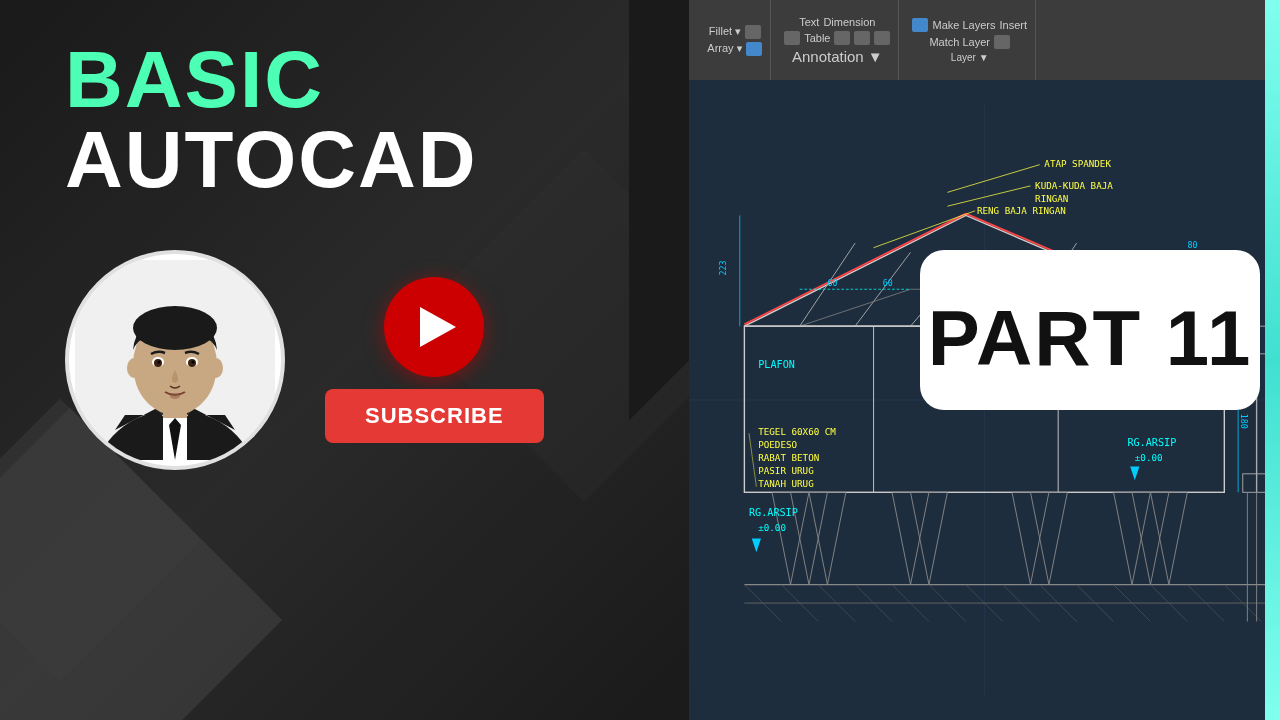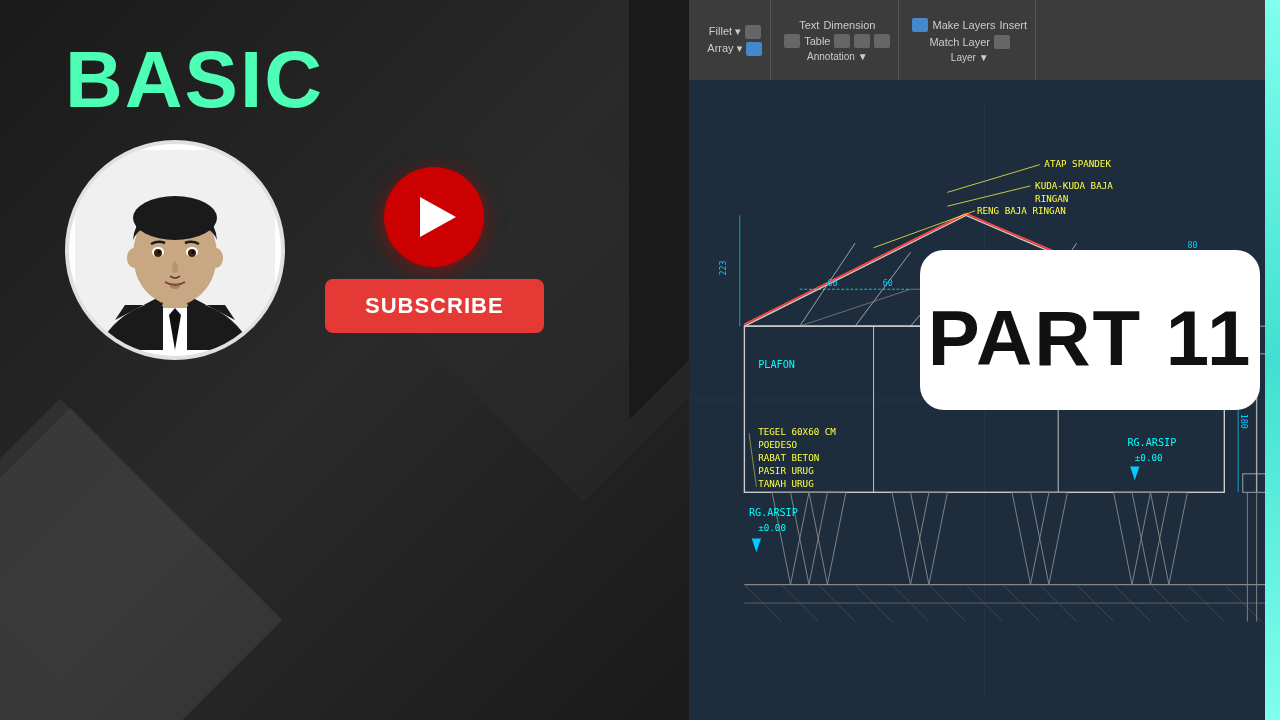--- a/index.html
+++ b/index.html
@@ -274,20 +274,21 @@
 
   <div class="left-panel">
 
     <div class="geo-shape-1"></div>
     <div class="geo-shape-2"></div>
     <div class="geo-shape-3"></div>
 
     <div class="diagonal-separator"></div>
 
     <div class="title-basic">BASIC</div>
+    <div class="title-autocad">AUTOCAD</div>
 
     <div class="bottom-section">
 
       <div class="avatar-circle">
         <svg class="person-svg" viewBox="0 0 200 200" xmlns="http://www.w3.org/2000/svg">
 
           <rect width="200" height="200" fill="#f0f0f0"></rect>
 
           <ellipse cx="100" cy="220" rx="80" ry="70" fill="#1a1a1a"></ellipse>
 
@@ -363,21 +364,21 @@
           <span class="toolbar-text">Text</span>
           <span class="toolbar-text">Dimension</span>
         </div>
         <div class="toolbar-btn-row">
           <div class="toolbar-icon small"></div>
           <span class="toolbar-text">Table</span>
           <div class="toolbar-icon small"></div>
           <div class="toolbar-icon small"></div>
           <div class="toolbar-icon small"></div>
         </div>
-        <span class="toolbar-text" style="font-size:10px;">Annotation ▼</span>
+        <span class="toolbar-text" style="font-size:15px;">Annotation ▼</span>
       </div>
 
 
       <div class="toolbar-group">
         <div class="toolbar-btn-row">
           <div class="toolbar-icon small blue"></div>
           <span class="toolbar-text">Make Layers</span>
           <span class="toolbar-text">Insert</span>
         </div>
         <div class="toolbar-btn-row">

